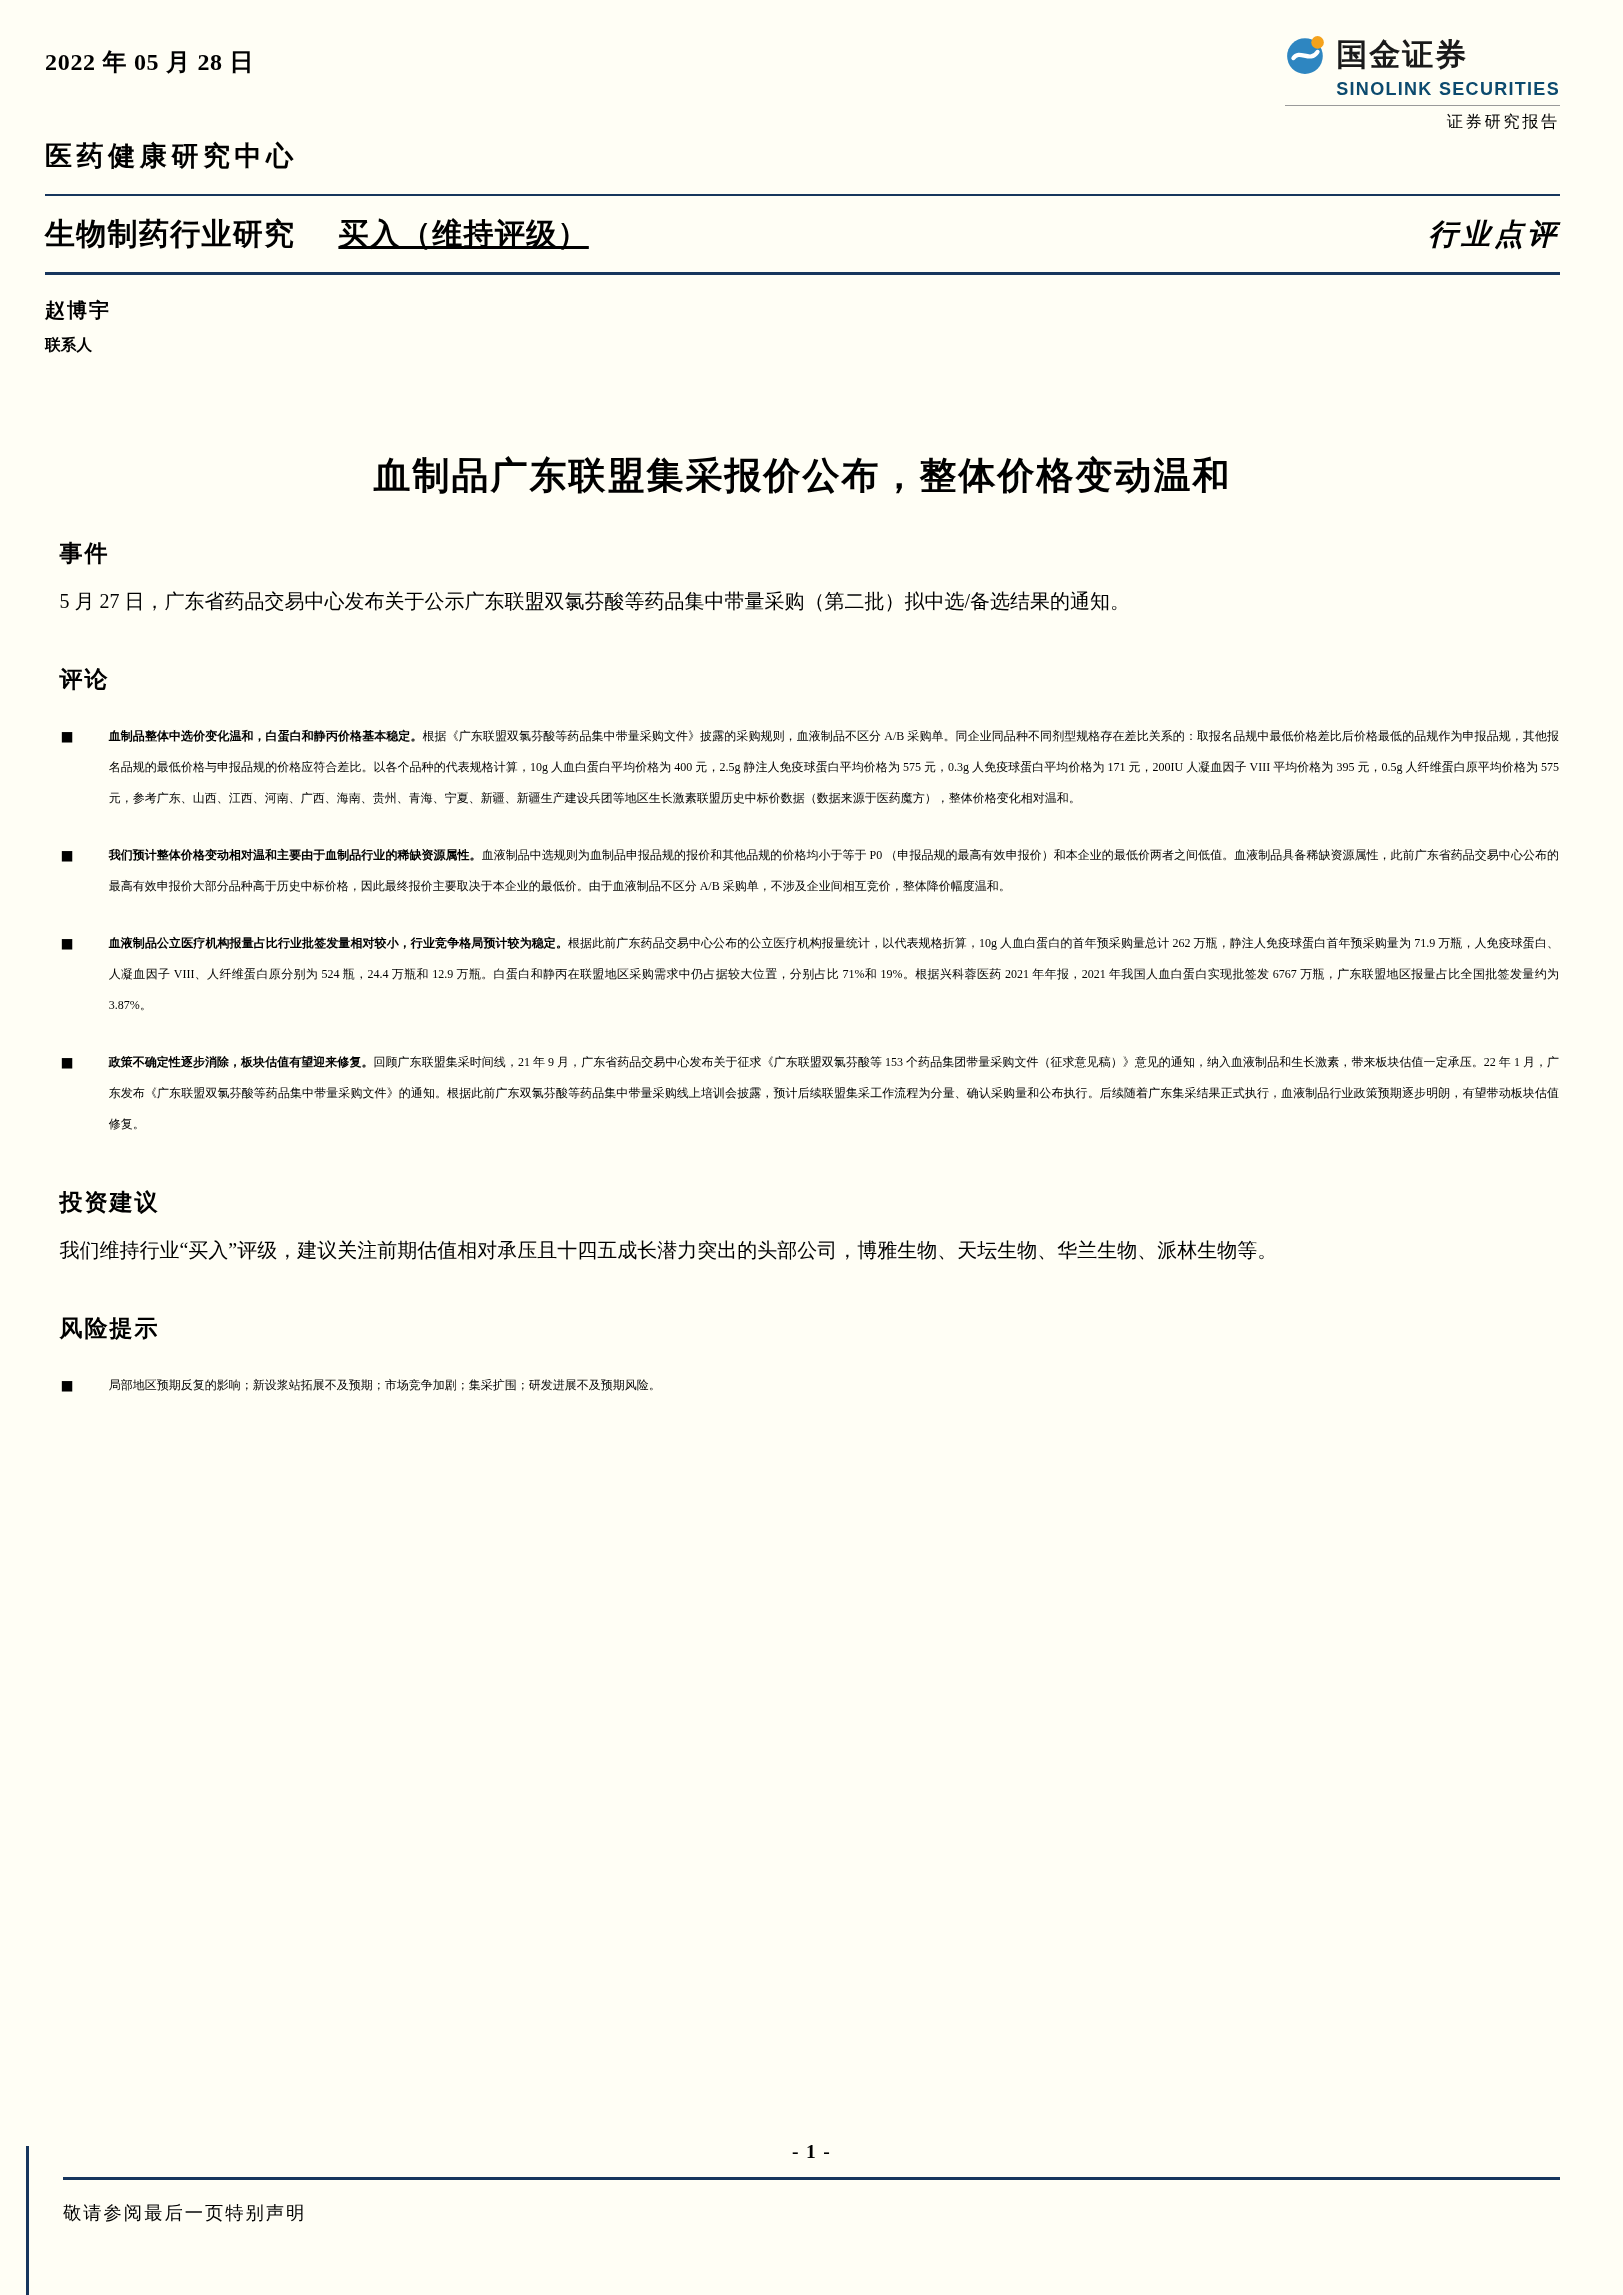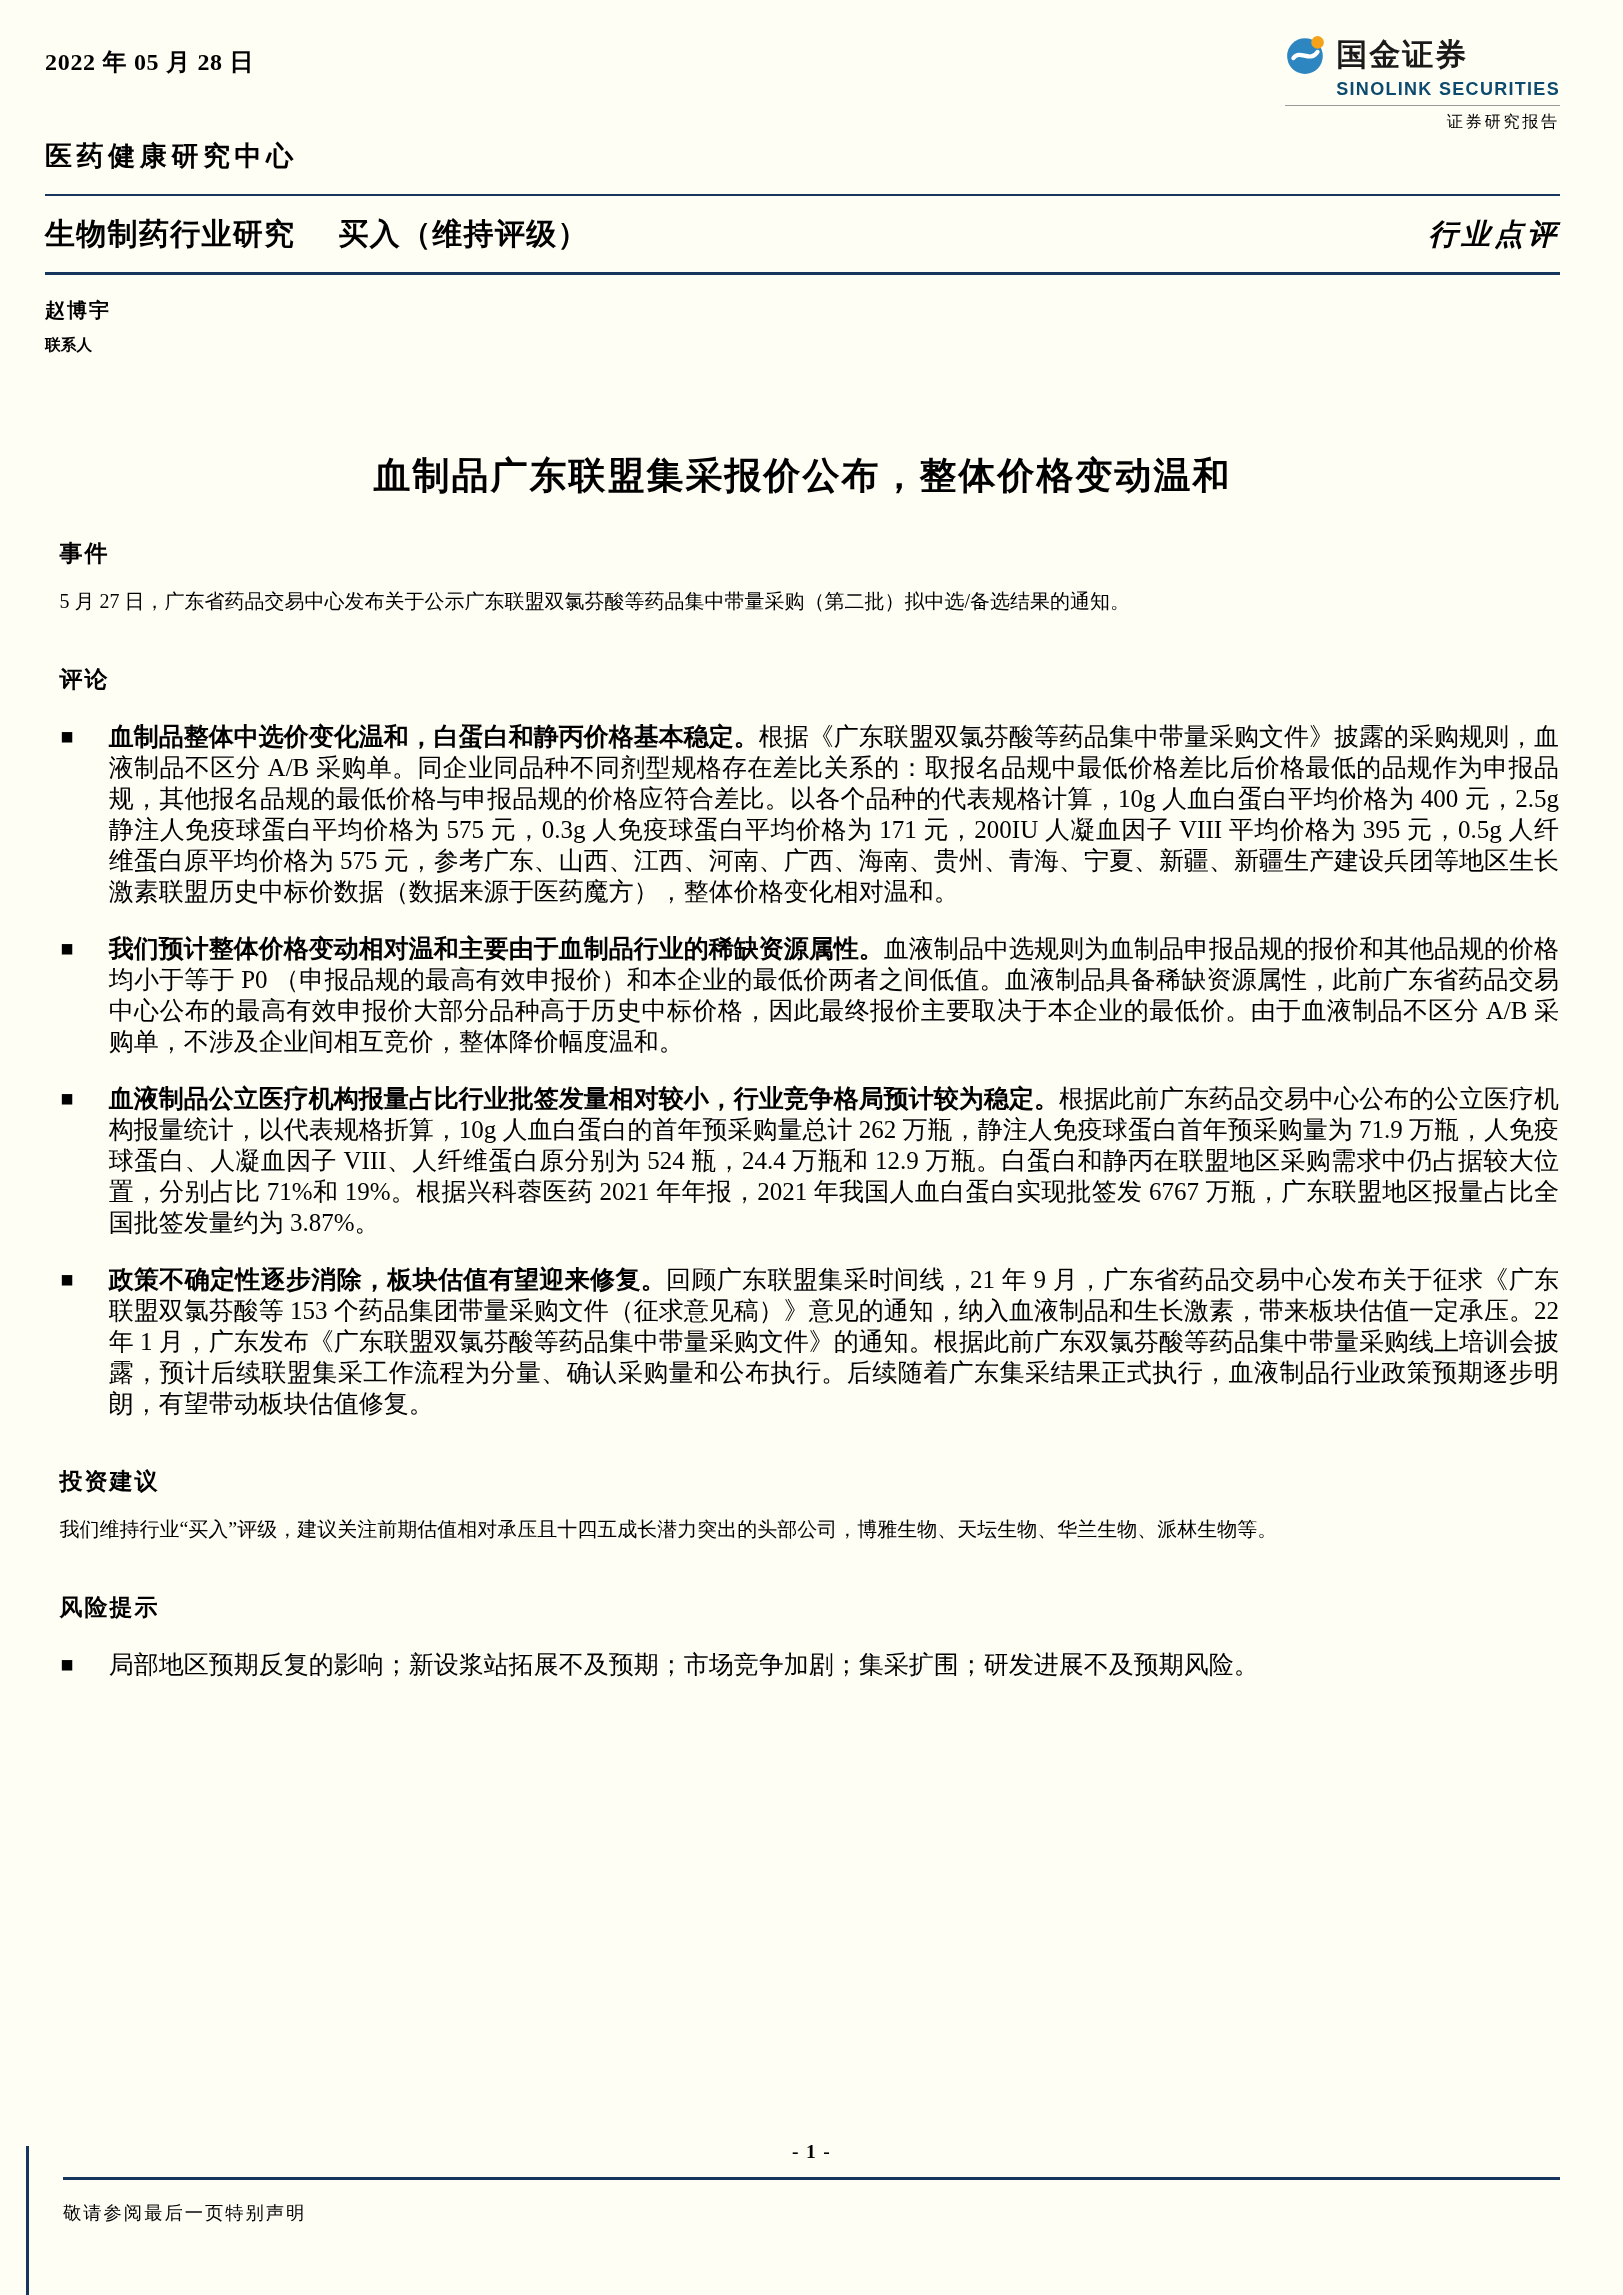--- a/index.html
+++ b/index.html
@@ -21,38 +21,38 @@
   .brand-row{display:flex;align-items:center;justify-content:flex-start;}
   .logo-icon{width:42px;height:42px;margin-right:9.2px;flex:0 0 auto;}
   .brand-cn{font-size:31px;font-weight:bold;color:#1a1a1a;letter-spacing:2px;white-space:nowrap;}
   .brand-en{margin-top:2.6px;font-family:"Liberation Sans",sans-serif;font-size:18px;font-weight:bold;color:#0c4a6e;letter-spacing:1.3px;text-align:right;}
   .brand-label{margin-top:5px;padding-top:5.2px;border-top:1.3px solid #9a9a9a;font-size:16.3px;text-align:right;letter-spacing:2.6px;}
 
   .center-name{margin-top:60px;font-size:27px;font-weight:bold;letter-spacing:4.6px;}
   .rule{height:2.6px;background:#17365D;margin-top:19.6px;}
   .header-row{display:flex;justify-content:space-between;align-items:baseline;margin-top:18.3px;}
   .industry-block{font-family:"Liberation Sans","DejaVu Sans",sans-serif;font-weight:bold;font-size:30px;letter-spacing:1.3px;}
-  .rating{margin-left:43px;}
+  .rating{margin-left:43px;text-decoration:underline;}
   .report-type{font-size:29px;font-weight:bold;font-style:italic;letter-spacing:3.9px;}
   .rule2{height:2.6px;background:#17365D;margin-top:17px;}
 
   .analysts{display:flex;margin-top:22px;}
   .analyst{min-width:366px;}
   .analyst + .analyst{margin-left:6.5px;}
   .analyst-name{font-size:20px;font-weight:bold;letter-spacing:2px;}
   .analyst-detail{margin-top:10.5px;font-size:15.7px;font-weight:bold;font-family:"Liberation Serif",serif;}
   .dotted-rule{width:356px;border-bottom:2.6px dotted #3a3a3a;margin-top:9.2px;}
 
   
   .main-title{margin-top:95px;text-align:center;font-size:37px;font-weight:bold;letter-spacing:2px;}
   .section-heading{margin-top:47px;margin-left:14.4px;font-size:23px;font-weight:bold;letter-spacing:2px;}
   .para{margin:17px 6.5px 0 14.4px;font-size:20px;line-height:31px;text-align:justify;}
   .bullet{display:flex;margin-top:26px;}
   .bullet-marker{flex:0 0 48px;padding-left:15.7px;font-size:13.7px;line-height:31px;font-family:"DejaVu Sans",sans-serif;}
-  .bullet-text{flex:1;margin-right:1px;font-size:25px;line-height:31px;text-align:justify;}
+  .bullet-text{flex:1;margin-right:1px;font-size:12px;line-height:31px;text-align:justify;}
   .bullet-lead{font-weight:bold;}
   .mt-small{margin-top:37px;}
 
   
   .footer{position:absolute;left:0;right:0;bottom:0;height:154px;}
   .page-num{text-align:center;font-size:19.6px;font-weight:bold;letter-spacing:1.3px;}
   .footer-rule{height:2.6px;background:#17365D;margin:14.4px 63px 0 63px;}
   .footer-note{margin:19.6px 63px 0 63px;font-size:18.3px;letter-spacing:2px;}
   .left-vertical{position:absolute;left:26px;bottom:0;width:2.6px;height:149px;background:#17365D;}
 </style>

